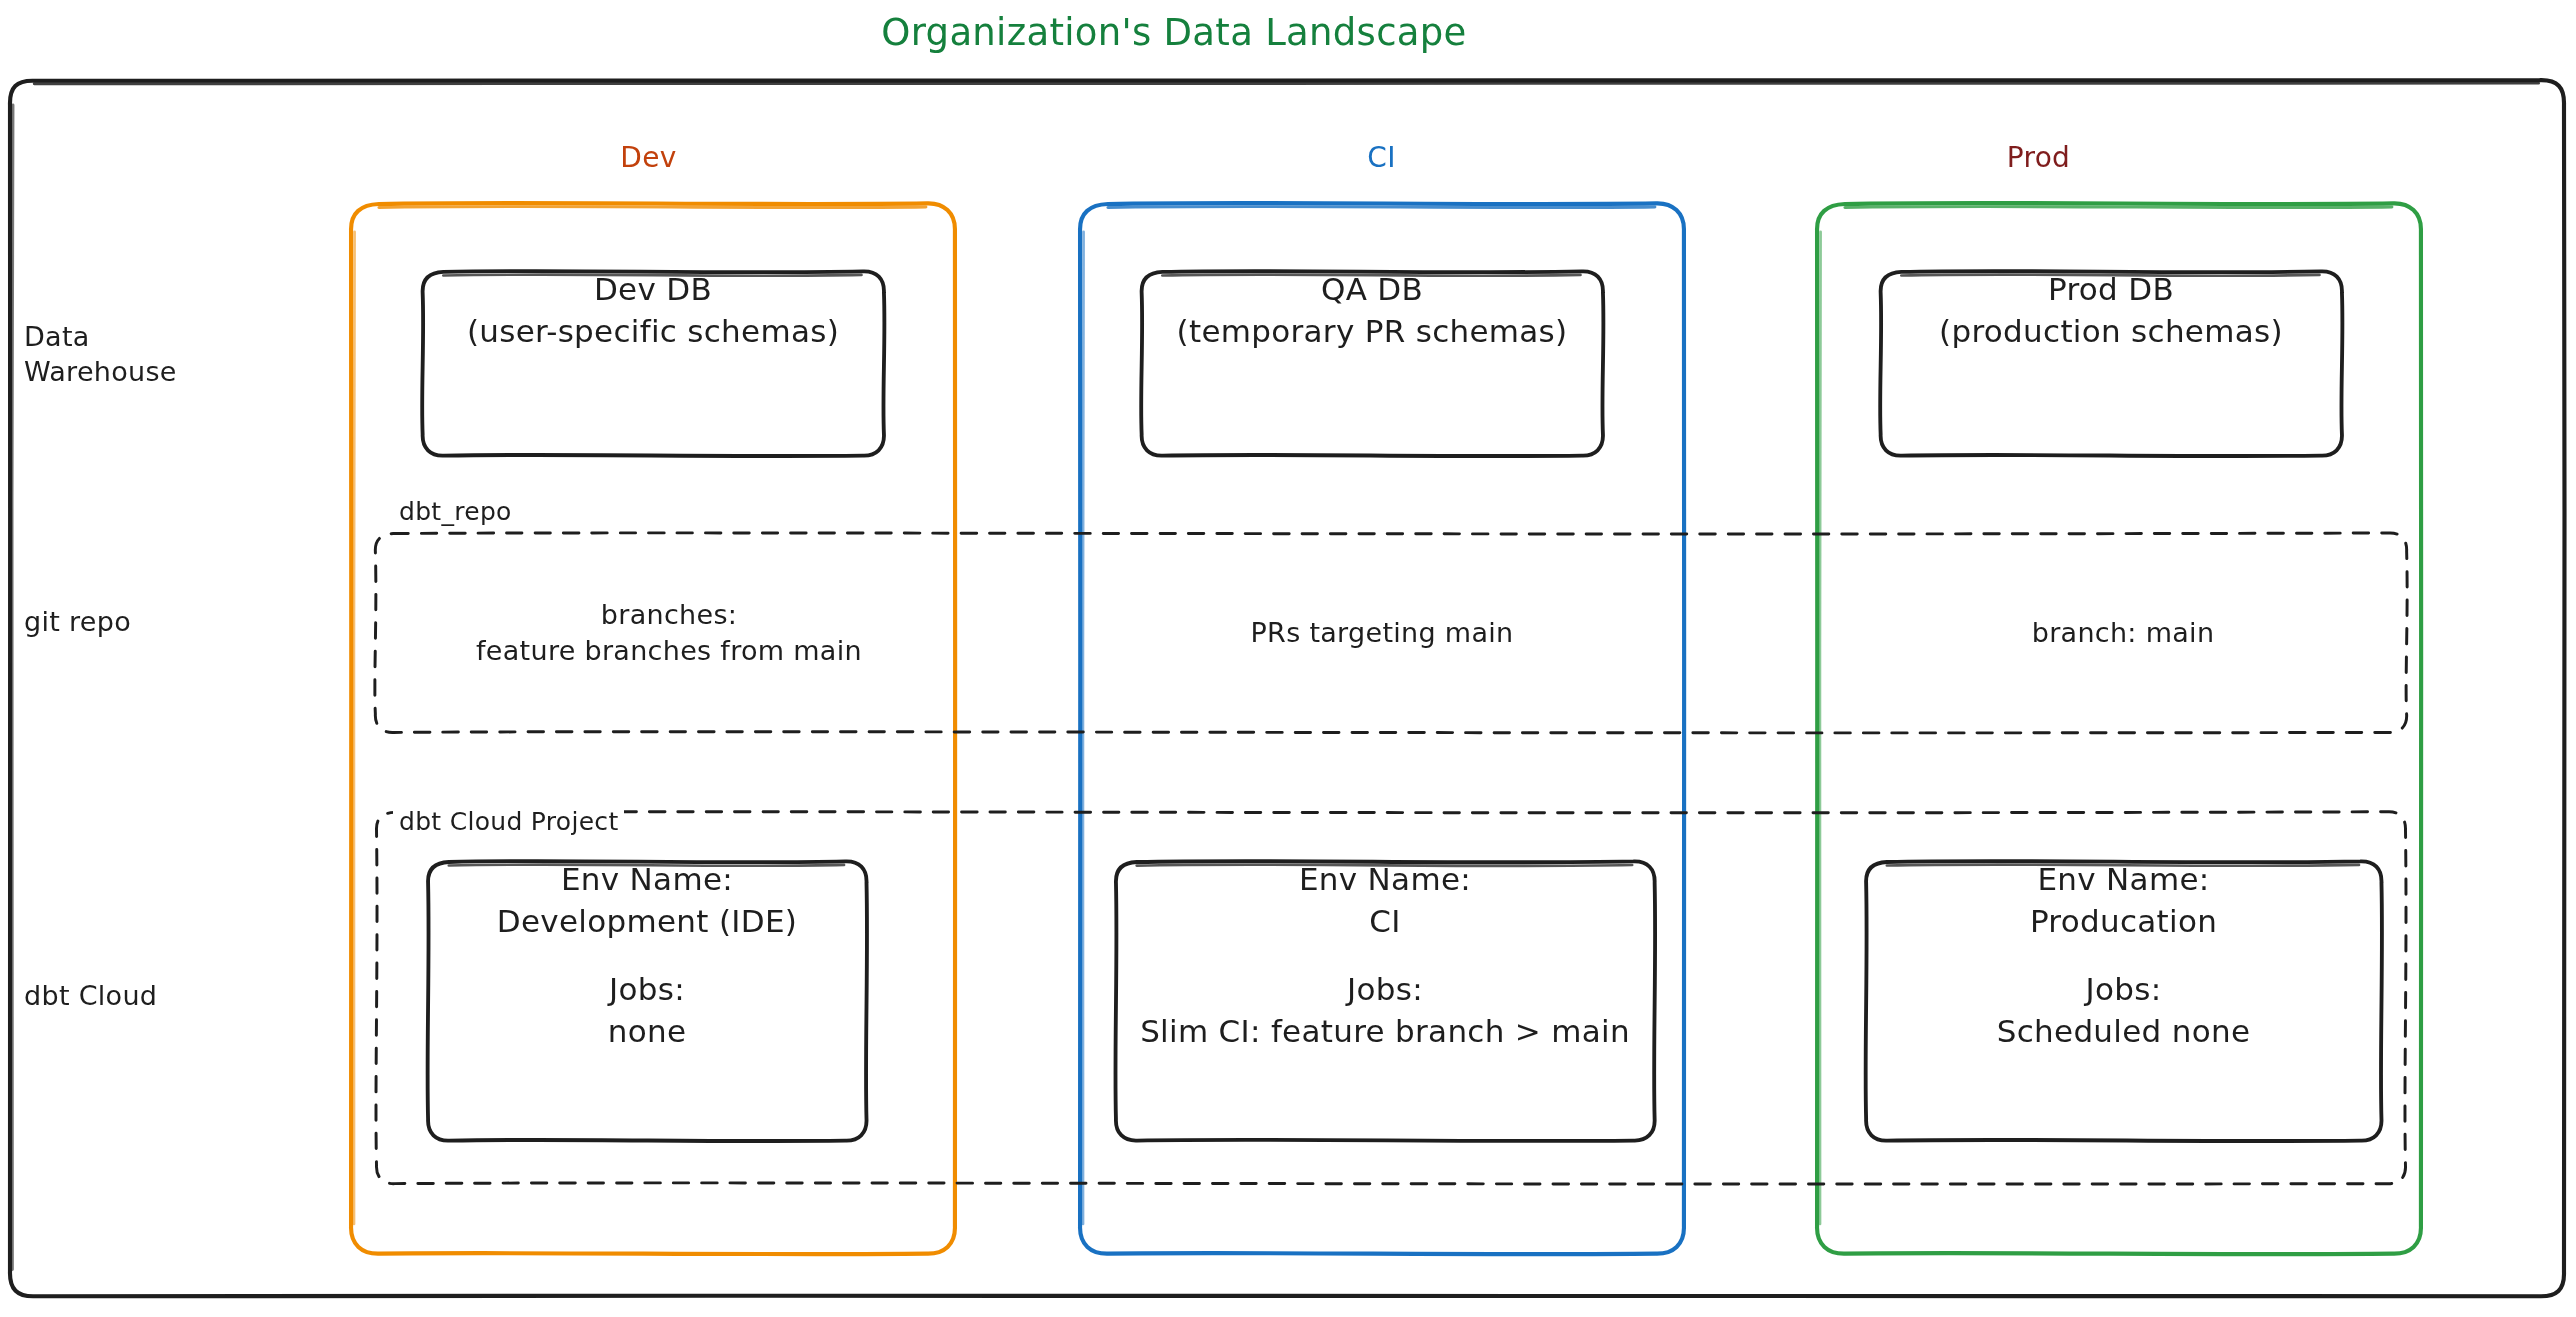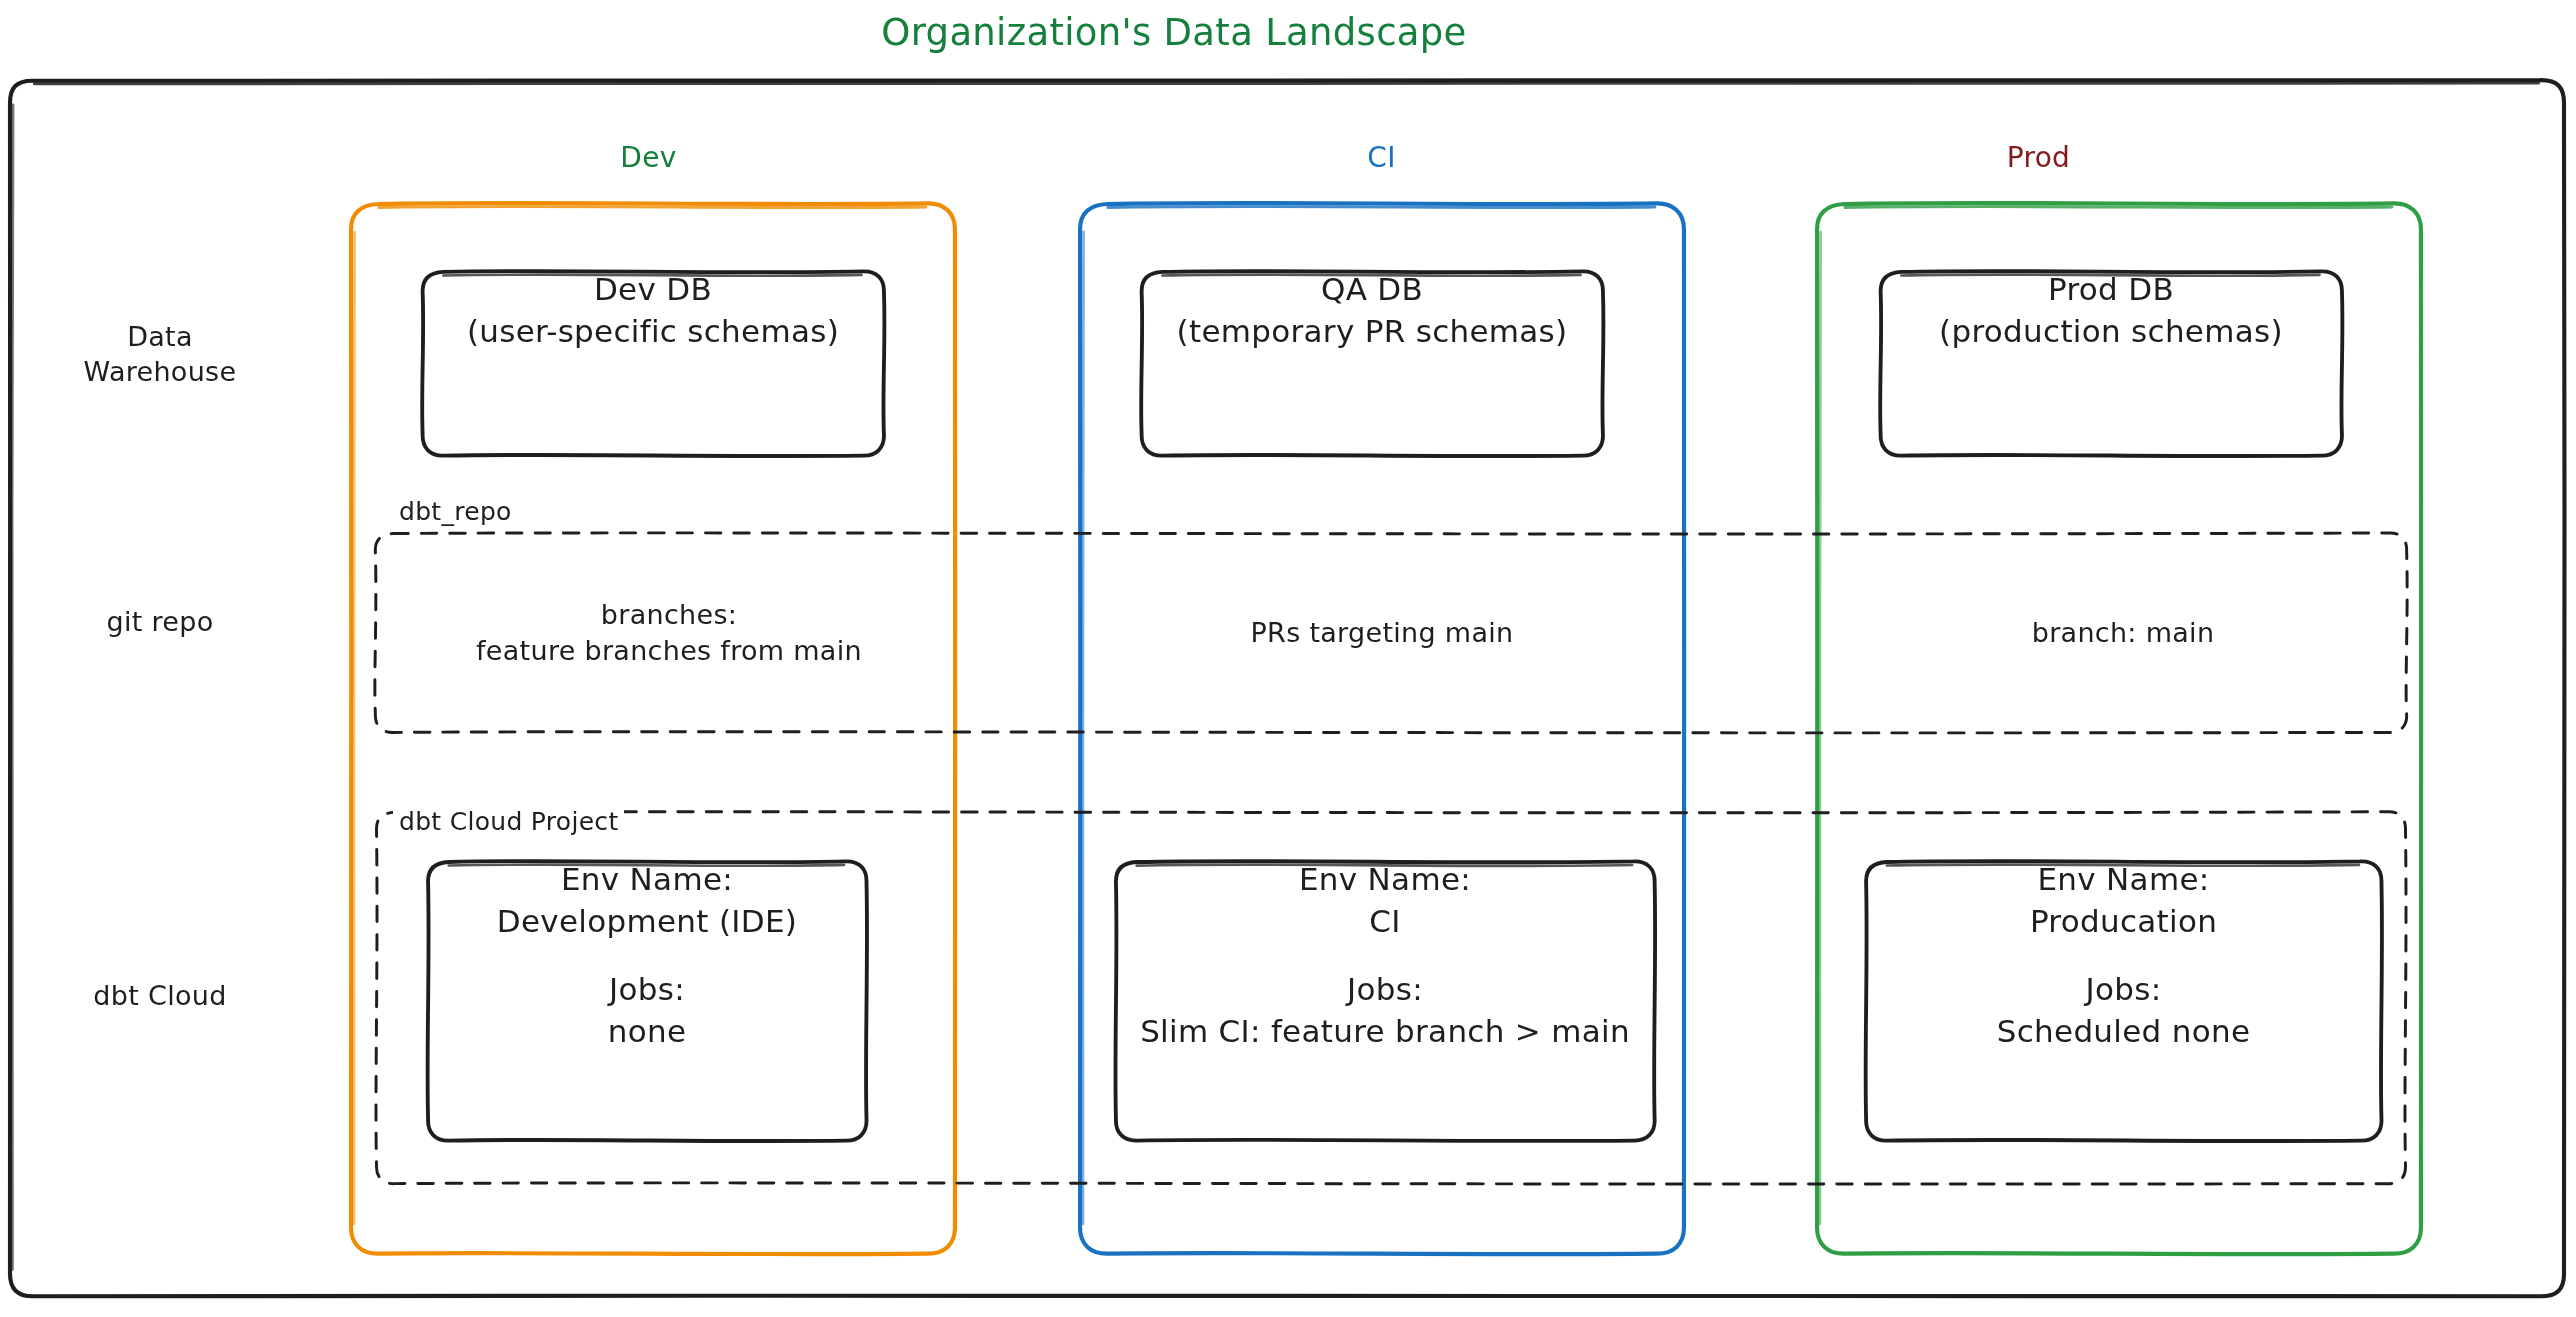--- a/index.html
+++ b/index.html
@@ -42,38 +42,38 @@
     left: 8.3px;
     top: 79px;
     width: 2558px;
     height: 1219px;
   }
 
   
   .row-label {
     position: absolute;
     width: 272px;
-    text-align: center;
+    text-align: left;
     font-size: 27px;
     color: #1e1e1e;
     line-height: 1.28;
   }
   #row-label-warehouse { left: 24px; top: 320px; }
   #row-label-git       { left: 24px; top: 605px; }
   #row-label-dbtcloud  { left: 24px; top: 979px; }
 
   
   .col-header {
     position: absolute;
     width: 237px;
     text-align: center;
     font-size: 28px;
     white-space: nowrap;
   }
-  #col-header-dev  { left: 530px;  top: 141px; color: #15803d; }
+  #col-header-dev  { left: 530px;  top: 141px; color: #c2410c; }
   #col-header-ci   { left: 1263px; top: 141px; color: #1971c2; }
   #col-header-prod { left: 1920px; top: 141px; color: #7f1d1d; }
 
   
   .col-container { position: absolute; }
   #col-container-dev  { left: 348px;  top: 201px; width: 610px; height: 1055px; }
   #col-container-ci   { left: 1077px; top: 201px; width: 610px; height: 1055px; }
   #col-container-prod { left: 1814px; top: 201px; width: 610px; height: 1055px; }
 
   

